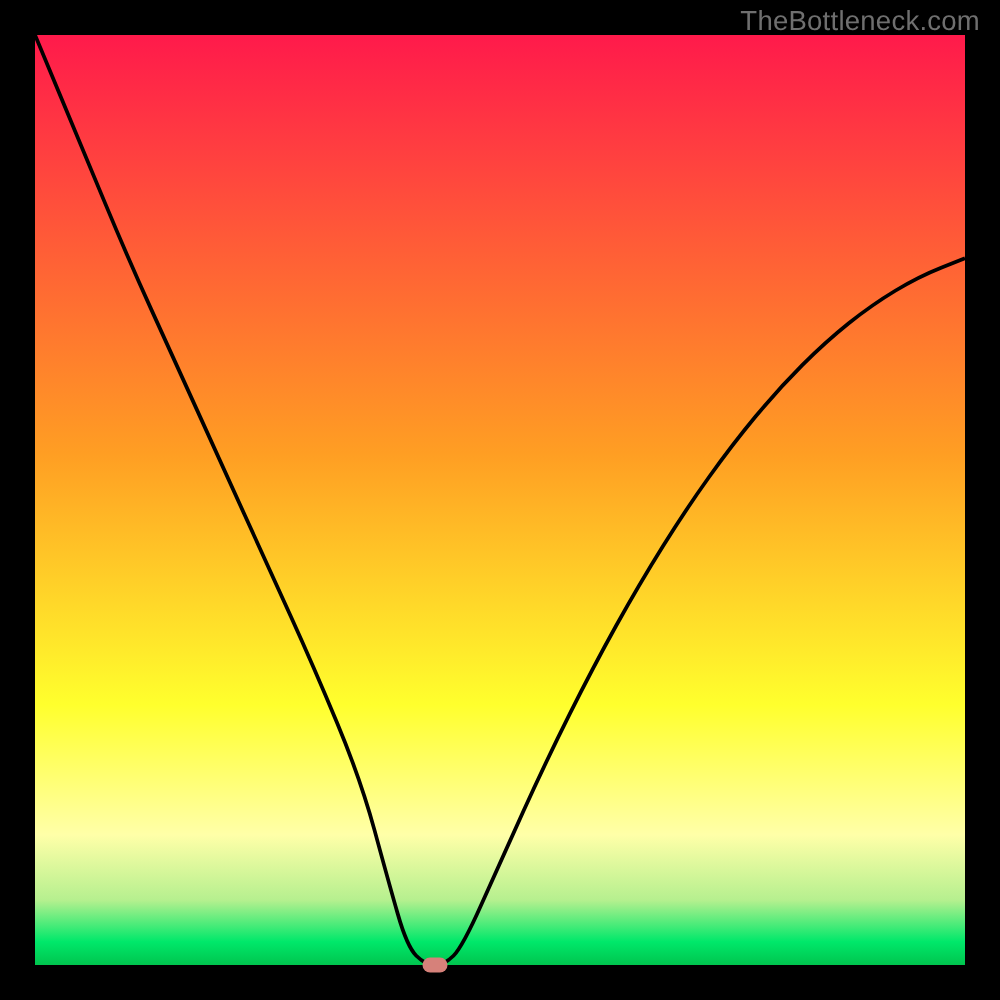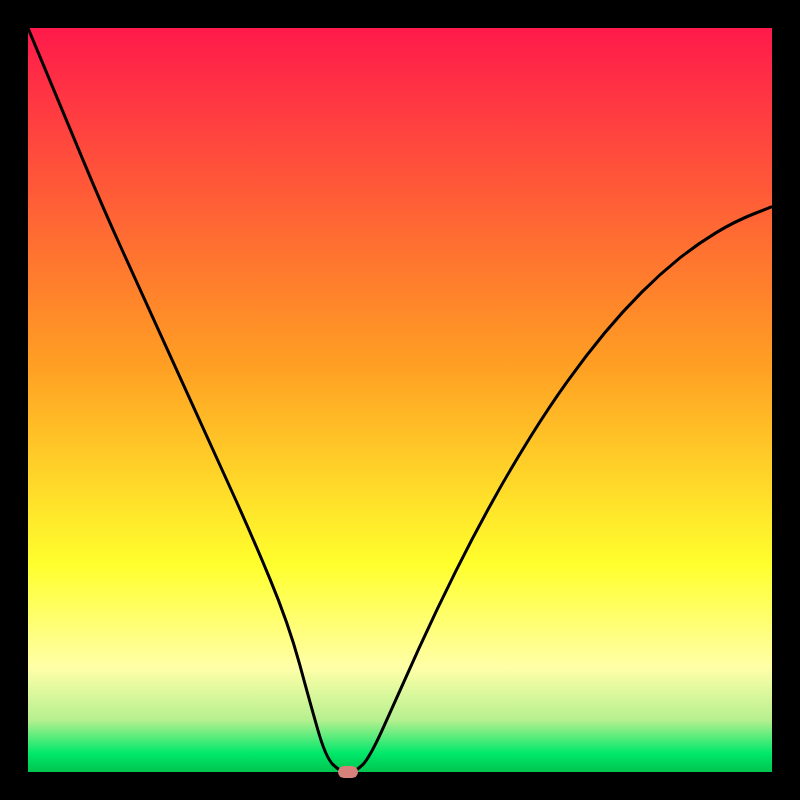--- a/index.html
+++ b/index.html
@@ -50,20 +50,21 @@
     height: 12px;
     background: #d6817a;
     border-radius: 6px;
     transform: translate(-50%, -50%);
   }
 </style>
 </head>
 <body>
 
 <div class="frame">
+  <div class="watermark">TheBottleneck.com</div>
 
   <div class="plot-area">
     <svg class="gradient-bg" viewBox="0 0 744 744" preserveAspectRatio="none">
       <defs>
         <linearGradient id="bgGrad" x1="0" y1="0" x2="0" y2="1">
             <stop offset="0.00%" stop-color="#ff1a4b"></stop>
             <stop offset="45.00%" stop-color="#ff9e23"></stop>
             <stop offset="72.00%" stop-color="#ffff2d"></stop>
             <stop offset="86.00%" stop-color="#ffffa8"></stop>
             <stop offset="93.00%" stop-color="#b6f08f"></stop>

